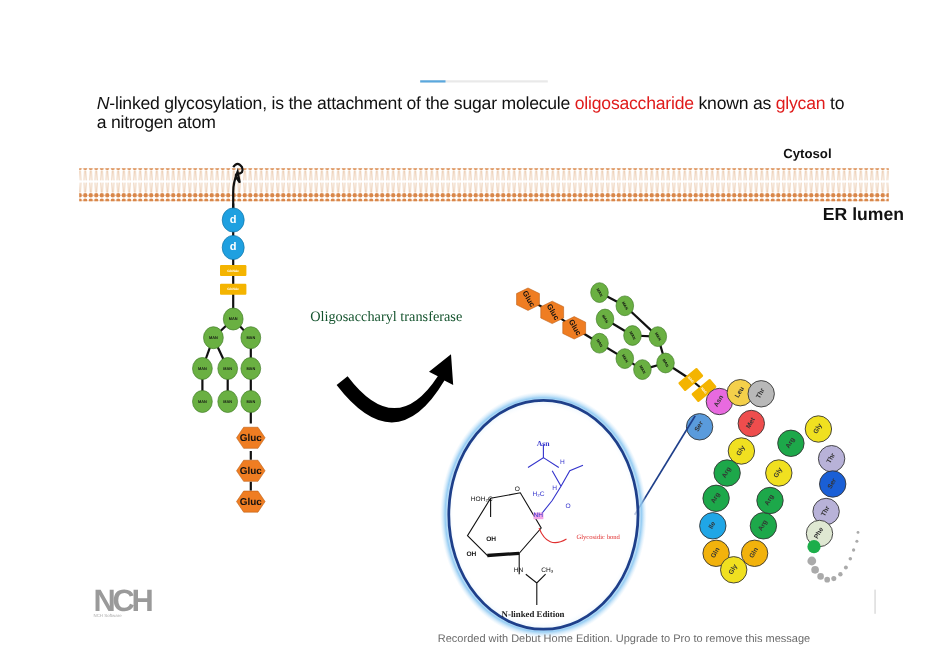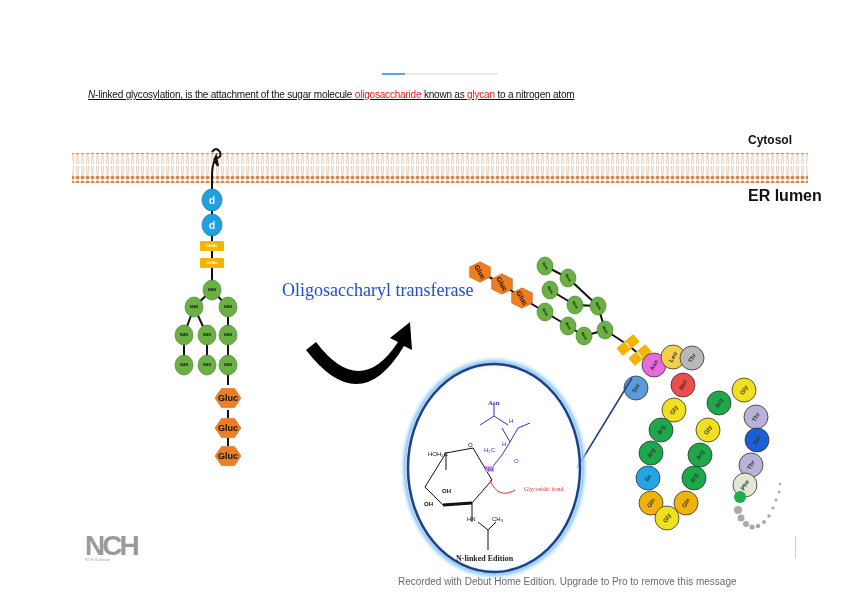--- a/index.html
+++ b/index.html
@@ -1,24 +1,24 @@
 <!DOCTYPE html>
 <html><head>
   <meta charset="utf-8">
   <style>
     html,body{margin:0;padding:0;}
     body{width:848px;height:600px;background:#ffffff;position:relative;overflow:hidden;font-family:"Liberation Sans",sans-serif;}
     .progress{position:absolute;left:382px;top:73px;width:116px;height:2px;background:#e9e9e9;}
     .progress-fill{height:2px;background:#5aa8de;}
-    .heading{position:absolute;left:88px;top:86px;width:680px;font-size:10px;line-height:17px;color:#111;letter-spacing:-0.2px;text-decoration:underline;}
+    .heading{position:absolute;left:88px;top:86px;width:680px;font-size:16px;line-height:17px;color:#111;letter-spacing:-0.2px;}
     .heading .red{color:#e01b1b;}
     .heading i{font-style:italic;}
-    .label-cyto{position:absolute;left:748px;top:133px;font-size:12px;font-weight:bold;color:#111;}
+    .label-cyto{position:absolute;left:712px;top:133px;font-size:12px;font-weight:bold;color:#111;}
     .label-er{position:absolute;left:748px;top:187px;font-size:16px;font-weight:bold;color:#111;}
-    .enzyme{position:absolute;left:282px;top:280px;font-family:"Liberation Serif",serif;font-size:18px;color:#1d4ed8;}
+    .enzyme{position:absolute;left:282px;top:280px;font-family:"Liberation Serif",serif;font-size:13px;color:#14532d;}
     .watermark{position:absolute;left:398px;top:541px;font-size:10px;color:#6a6a6a;white-space:nowrap;margin-top:35px;}
     .watermark-bar{position:absolute;left:795px;top:536px;width:1px;height:22px;background:#cfcfcf;}
     .logo{position:absolute;left:85px;top:535px;width:34px;height:32px;}
     .logo-main{font-size:28px;font-weight:bold;color:#9a9a9a;letter-spacing:-3px;line-height:22px;}
     .logo-sub{font-size:4px;color:#aaa;line-height:6px;}
     svg{position:absolute;left:0;top:0;}
     .caption-glcnac{position:absolute;left:456px;top:554px;font-family:"Liberation Serif",serif;font-size:8px;font-weight:bold;color:#222;}
   </style>
 </head>
 <body>

